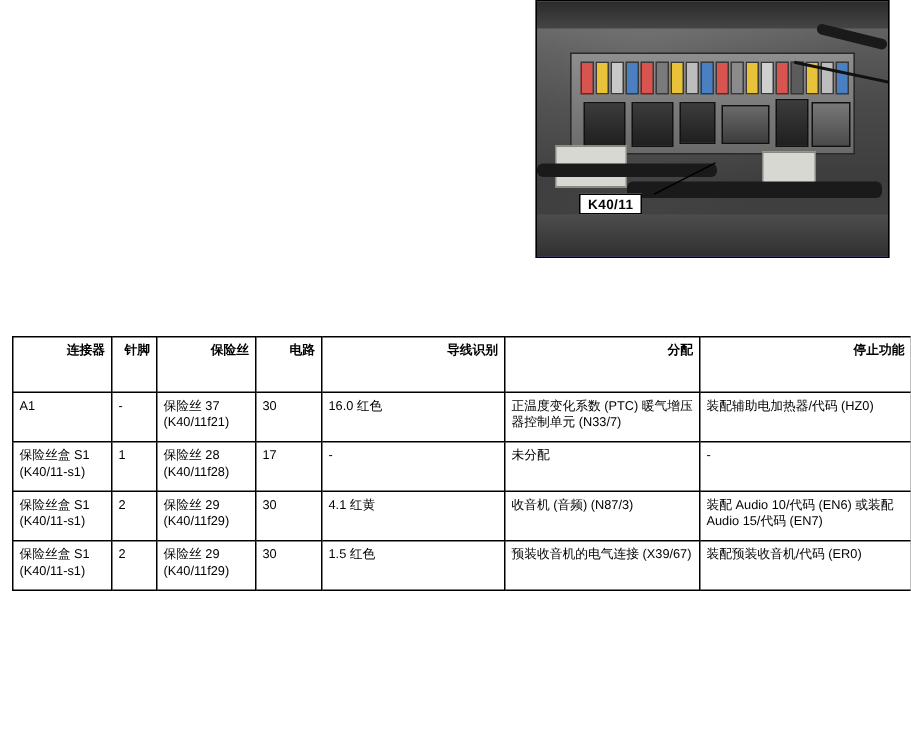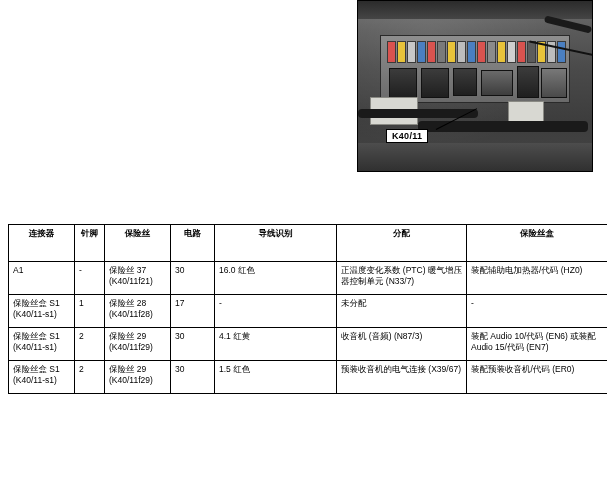--- a/index.html
+++ b/index.html
@@ -122,21 +122,21 @@
   table.fuse-table th,
   table.fuse-table td {
     border: 1px solid #000;
     vertical-align: top;
     padding: 3px 4px 3px 4px;
     word-break: break-word;
   }
   table.fuse-table thead th {
     font-weight: bold;
     height: 30px;
-    text-align: center;
+    text-align: right;
   }
   table.fuse-table tbody td {
     height: 26px;
   }
   
   col.c0 { width: 66px; }
   col.c1 { width: 30px; }
   col.c2 { width: 66px; }
   col.c3 { width: 44px; }
   col.c4 { width: 122px; }
@@ -202,21 +202,21 @@
       <col class="c6">
   </colgroup>
   <thead>
     <tr>
       <th>连接器</th>
       <th>针脚</th>
       <th>保险丝</th>
       <th>电路</th>
       <th>导线识别</th>
       <th>分配</th>
-      <th>保险丝盒</th>
+      <th>停止功能</th>
     </tr>
   </thead>
   <tbody>
     <tr>
       <td>A1</td>
       <td>-</td>
       <td>保险丝 37 (K40/11f21)</td>
       <td>30</td>
       <td>16.0 红色</td>
       <td>正温度变化系数 (PTC) 暖气增压器控制单元 (N33/7)</td>

